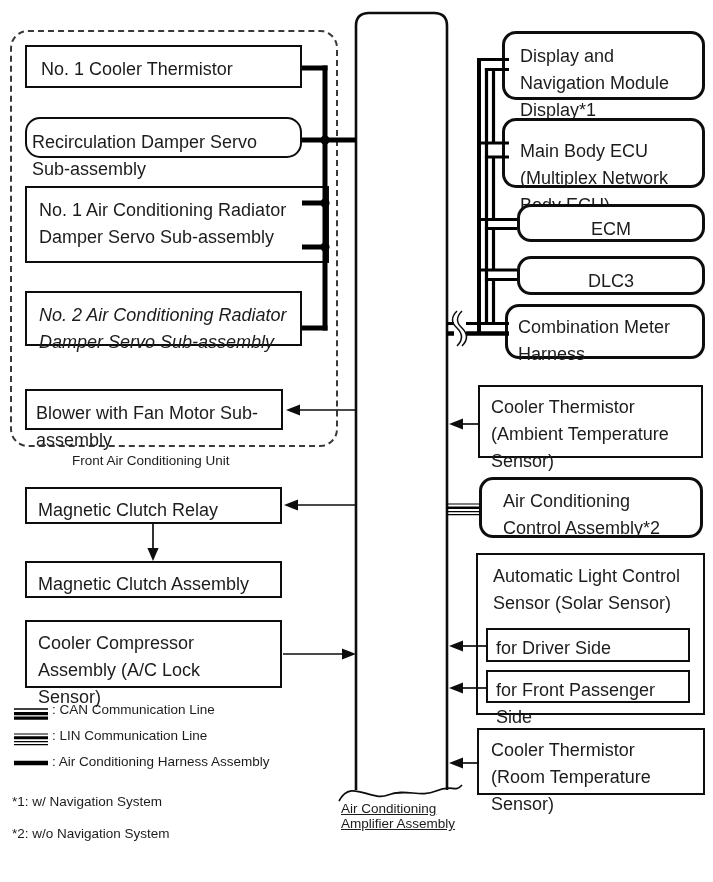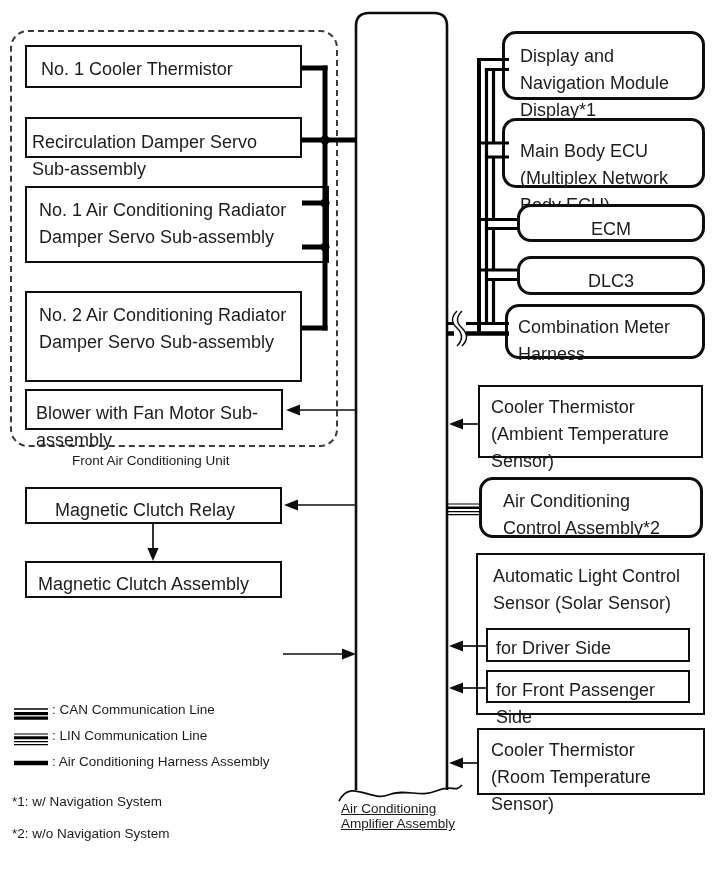--- a/index.html
+++ b/index.html
@@ -17,39 +17,42 @@
 </head>
 <body>
 
 <div id="stage">
 
   <div class="dashedbox" style="left:10px;top:30px;width:328px;height:417px;"></div>
 
   <div class="bx" style="left:25px;top:45px;width:277px;height:43px;">
     <span class="lbl" style="padding:9px 4px 0 14px;">No. 1 Cooler Thermistor</span>
   </div>
-  <div class="bx" style="left:25px;top:117px;width:277px;height:41px;">
+  <div class="bx" style="left:25px;top:117px;width:277px;height:41px;border-radius:15px;">
     <span class="lbl" style="padding:10px 2px 0 5px;">Recirculation Damper Servo Sub-assembly</span>
   </div>
   <div class="bx" style="left:25px;top:186px;width:304px;height:77px;">
     <span class="lbl" style="padding:9px 0 0 12px;width:252px;">No. 1 Air Conditioning Radiator Damper Servo Sub-assembly</span>
   </div>
-  <div class="bx" style="left:25px;top:291px;width:277px;height:91px;">
+  <div class="bx" style="left:25px;top:291px;width:277px;height:55px;font-style:italic;">
     <span class="lbl" style="padding:9px 0 0 12px;width:252px;">No. 2 Air Conditioning Radiator Damper Servo Sub-assembly</span>
   </div>
   <div class="bx" style="left:25px;top:389px;width:258px;height:41px;">
     <span class="lbl" style="padding:9px 2px 0 9px;">Blower with Fan Motor Sub-assembly</span>
   </div>
   <div class="cap" style="left:72px;top:453px;">Front Air Conditioning Unit</div>
 
   <div class="bx" style="left:25px;top:487px;width:257px;height:37px;">
-    <span class="lbl" style="padding:8px 2px 0 28px;">Magnetic Clutch Relay</span>
+    <span class="lbl" style="padding:8px 2px 0 11px;">Magnetic Clutch Relay</span>
   </div>
   <div class="bx" style="left:25px;top:561px;width:257px;height:37px;">
     <span class="lbl" style="padding:8px 2px 0 11px;">Magnetic Clutch Assembly</span>
+  </div>
+  <div class="bx" style="left:25px;top:620px;width:257px;height:68px;">
+    <span class="lbl" style="padding:8px 0 0 11px;width:195px;">Cooler Compressor Assembly (A/C Lock Sensor)</span>
   </div>
 
   <div class="bx rd" style="left:502px;top:31px;width:203px;height:69px;">
     <span class="lbl" style="padding:9px 0 0 15px;width:170px;">Display and Navigation Module Display*1</span>
   </div>
   <div class="bx rd" style="left:502px;top:118px;width:203px;height:70px;">
     <span class="lbl" style="padding:17px 0 0 15px;width:180px;">Main Body ECU (Multiplex Network Body ECU)</span>
   </div>
   <div class="bx rd center" style="left:517px;top:204px;width:188px;height:38px;">
     <span class="lbl" style="padding-top:9px;">ECM</span>

